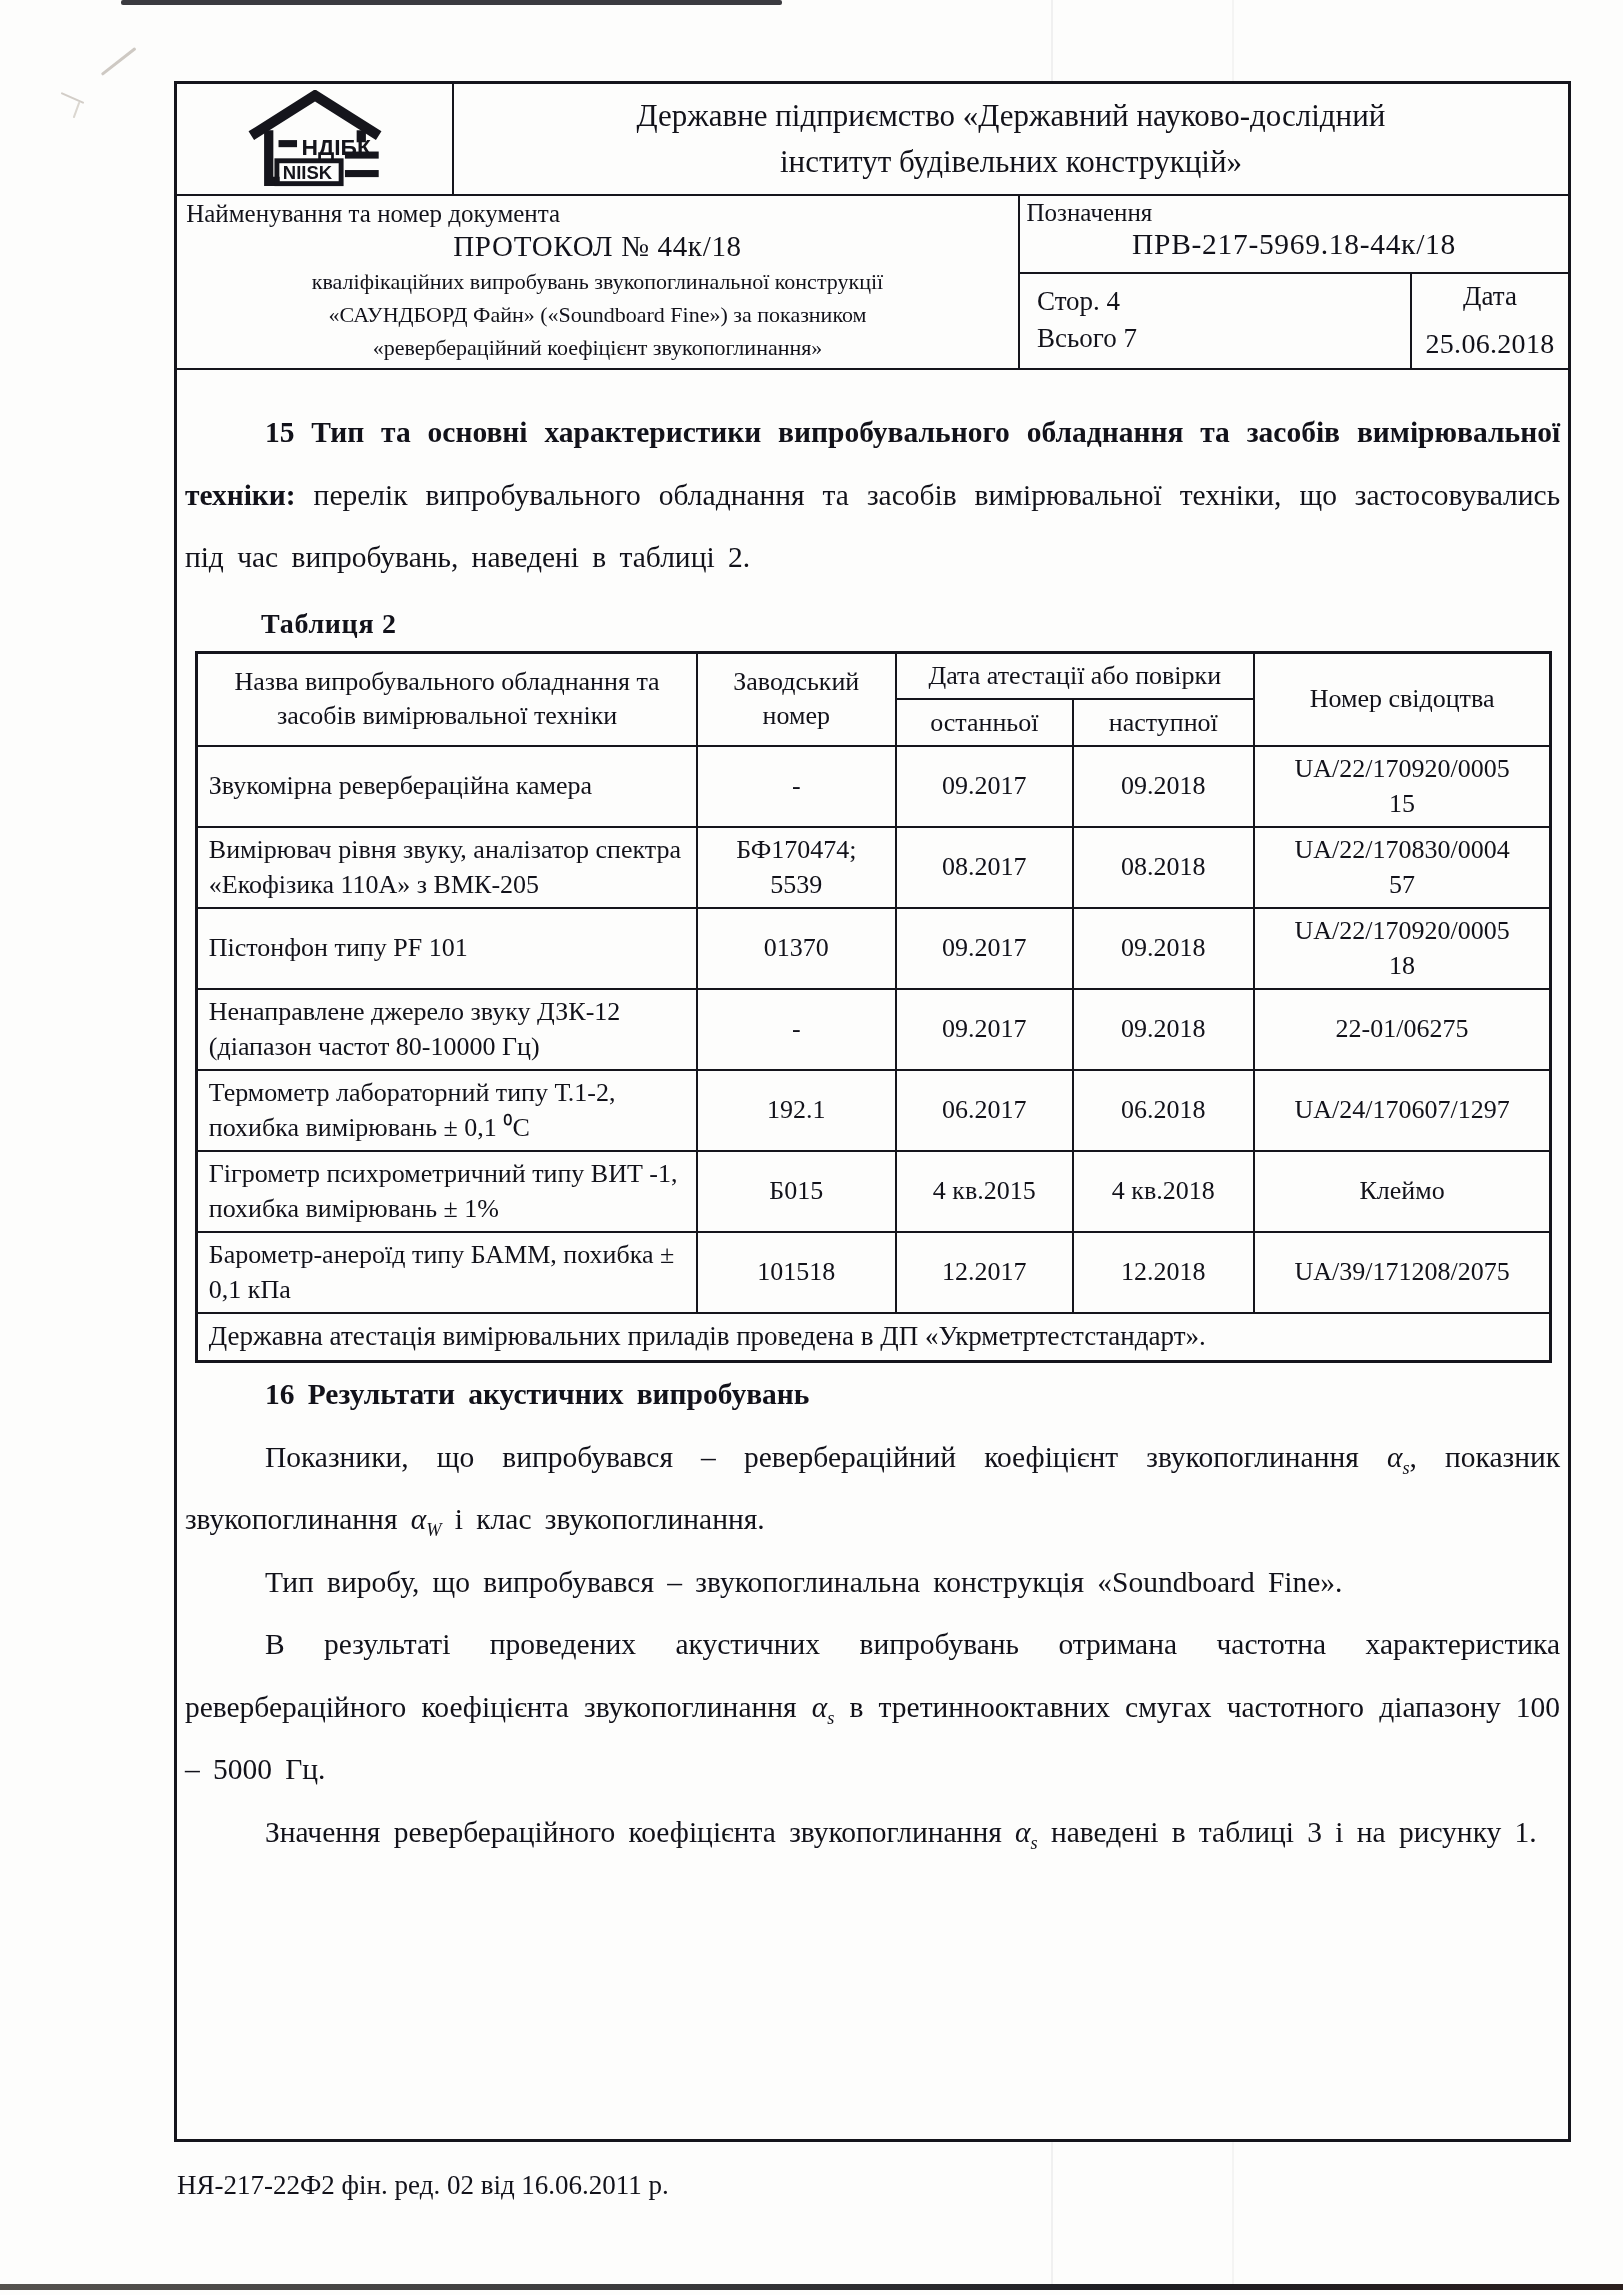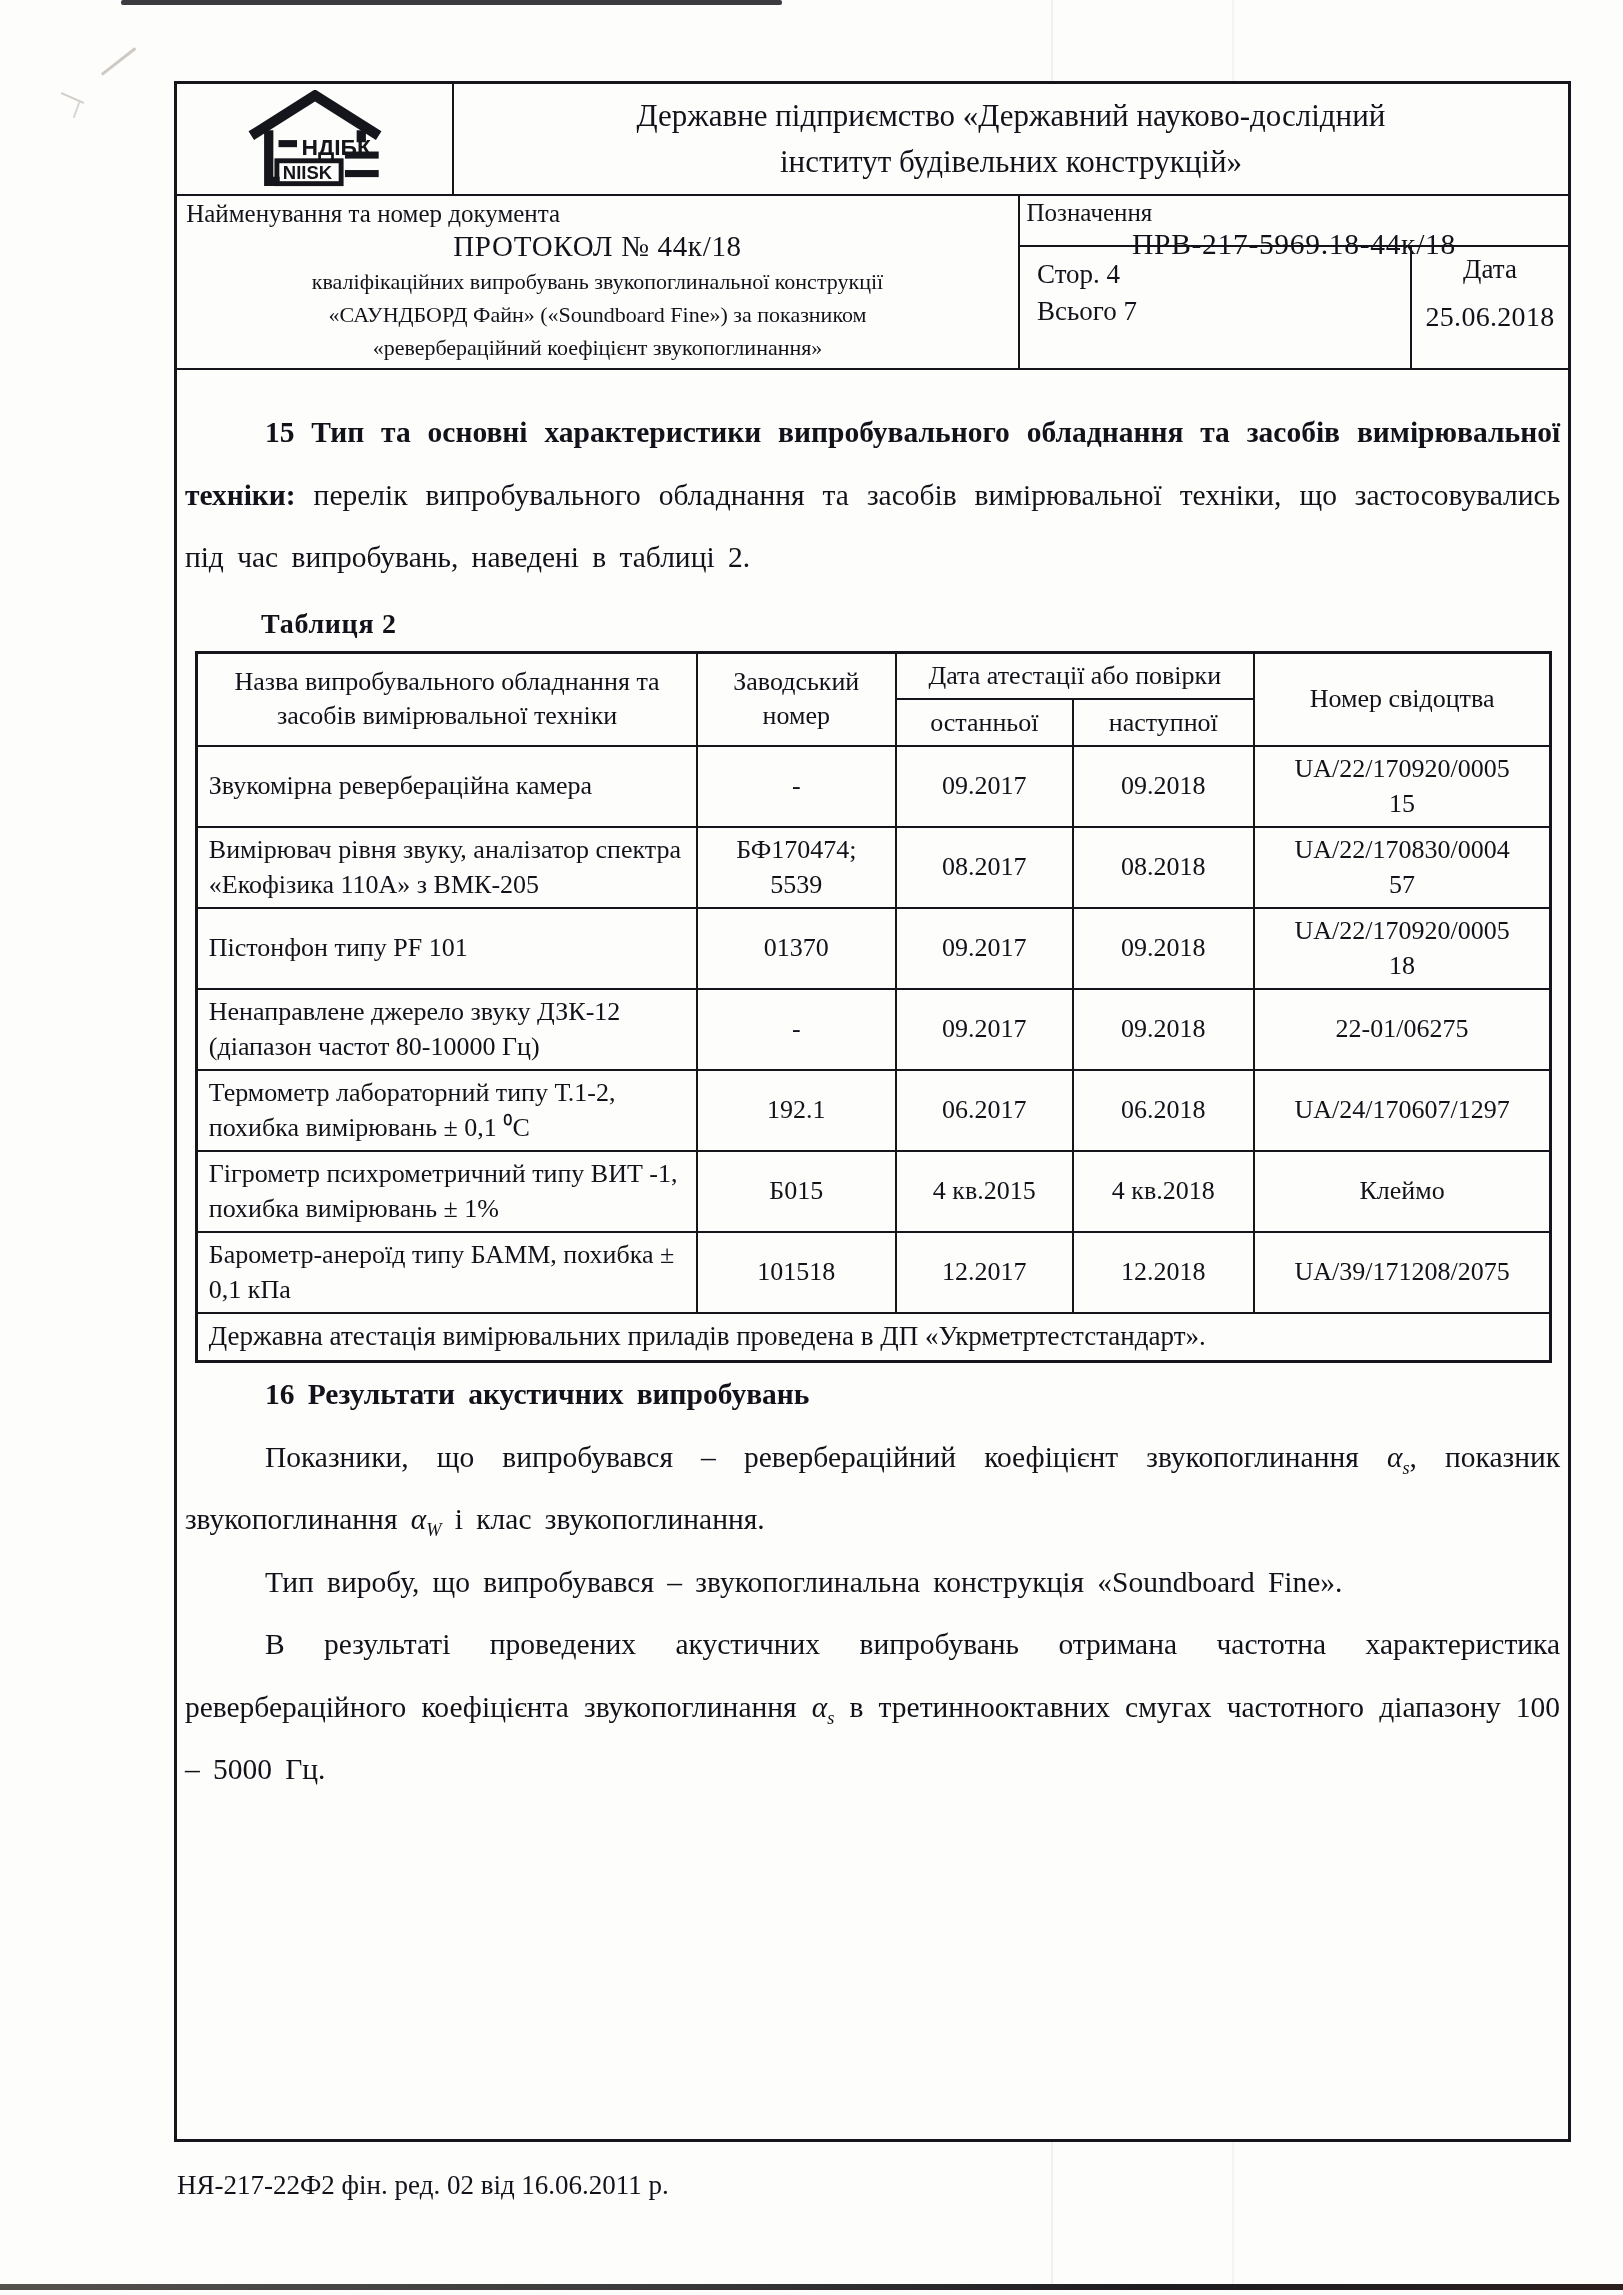--- a/index.html
+++ b/index.html
@@ -33,21 +33,21 @@
   .logo-cell{width:275px;flex:0 0 275px;border-right:2.6px solid #15151c;display:flex;align-items:center;justify-content:center;}
   .inst-cell{flex:1;display:flex;align-items:center;justify-content:center;text-align:center;
     font-size:31px;line-height:1.5;white-space:pre-line;}
   .hdr-row2{display:flex;border-top:2.6px solid #15151c;height:172px;}
   .doc-cell{width:843px;flex:0 0 843px;border-right:2.6px solid #15151c;padding:3.9px 9.2px;box-sizing:border-box;}
   .doc-label{font-size:25px;text-align:left;}
   .doc-lines{text-align:center;}
   .doc-lines div{font-size:22px;line-height:33px;}
   .doc-lines div:first-child{font-size:29px;letter-spacing:0.7px;line-height:37px;}
   .right-stack{flex:1;display:flex;flex-direction:column;}
-  .desig-cell{height:51px;border-bottom:2.6px solid #15151c;padding:2.6px 6.5px;box-sizing:border-box;}
+  .desig-cell{height:78px;border-bottom:2.6px solid #15151c;padding:2.6px 6.5px;box-sizing:border-box;}
   .desig-label{font-size:25px;}
   .desig-value{text-align:center;font-size:29.5px;margin-top:1.3px;letter-spacing:0.7px;}
   .pagedate-row{flex:1;display:flex;}
   .page-cell{flex:1;border-right:2.6px solid #15151c;padding:9.2px 0 0 17px;box-sizing:border-box;font-size:27px;line-height:37px;}
   .date-cell{width:156px;flex:0 0 156px;text-align:center;font-size:27px;padding-top:6.5px;box-sizing:border-box;}
   .date-value{font-size:28px;margin-top:16px;letter-spacing:0.3px;}
 
   
   .body-par{
     margin:31px 7.9px 0;
@@ -222,20 +222,21 @@
           <td class="note-cell" colspan="5">Державна атестація вимірювальних приладів проведена в ДП «Укрметртестстандарт».</td>
         </tr>
       </tbody>
     </table>
 
     <div class="sec16">
       <p class="body-par sec16-heading">16 Результати акустичних випробувань</p>
       <p class="body-par"><span>Показники, що випробувався – ревербераційний коефіцієнт звукопоглинання </span><span class="it">α</span><span class="it sub">s</span><span>, показник звукопоглинання </span><span class="it">α</span><span class="it sub">W</span><span> і клас звукопоглинання.</span></p>
       <p class="body-par"><span>Тип виробу, що випробувався – звукопоглинальна конструкція «Soundboard Fine».</span></p>
       <p class="body-par"><span>В результаті проведених акустичних випробувань отримана частотна характеристика ревербераційного коефіцієнта звукопоглинання </span><span class="it">α</span><span class="it sub">s</span><span> в третиннооктавних смугах частотного діапазону 100 – 5000 Гц.</span></p>
+      <p class="body-par"><span>Значення ревербераційного коефіцієнта звукопоглинання </span><span class="it">α</span><span class="it sub">s</span><span> наведені в таблиці 3 і на рисунку 1.</span></p>
     </div>
 
   </div>
 
   <div style="position:absolute;left:177px;top:2170px;font-size:27px;">НЯ-217-22Ф2 фін. ред. 02 від 16.06.2011 р.</div>
 
   <div class="scan-bottom-line"></div>
 </div>
 
 

